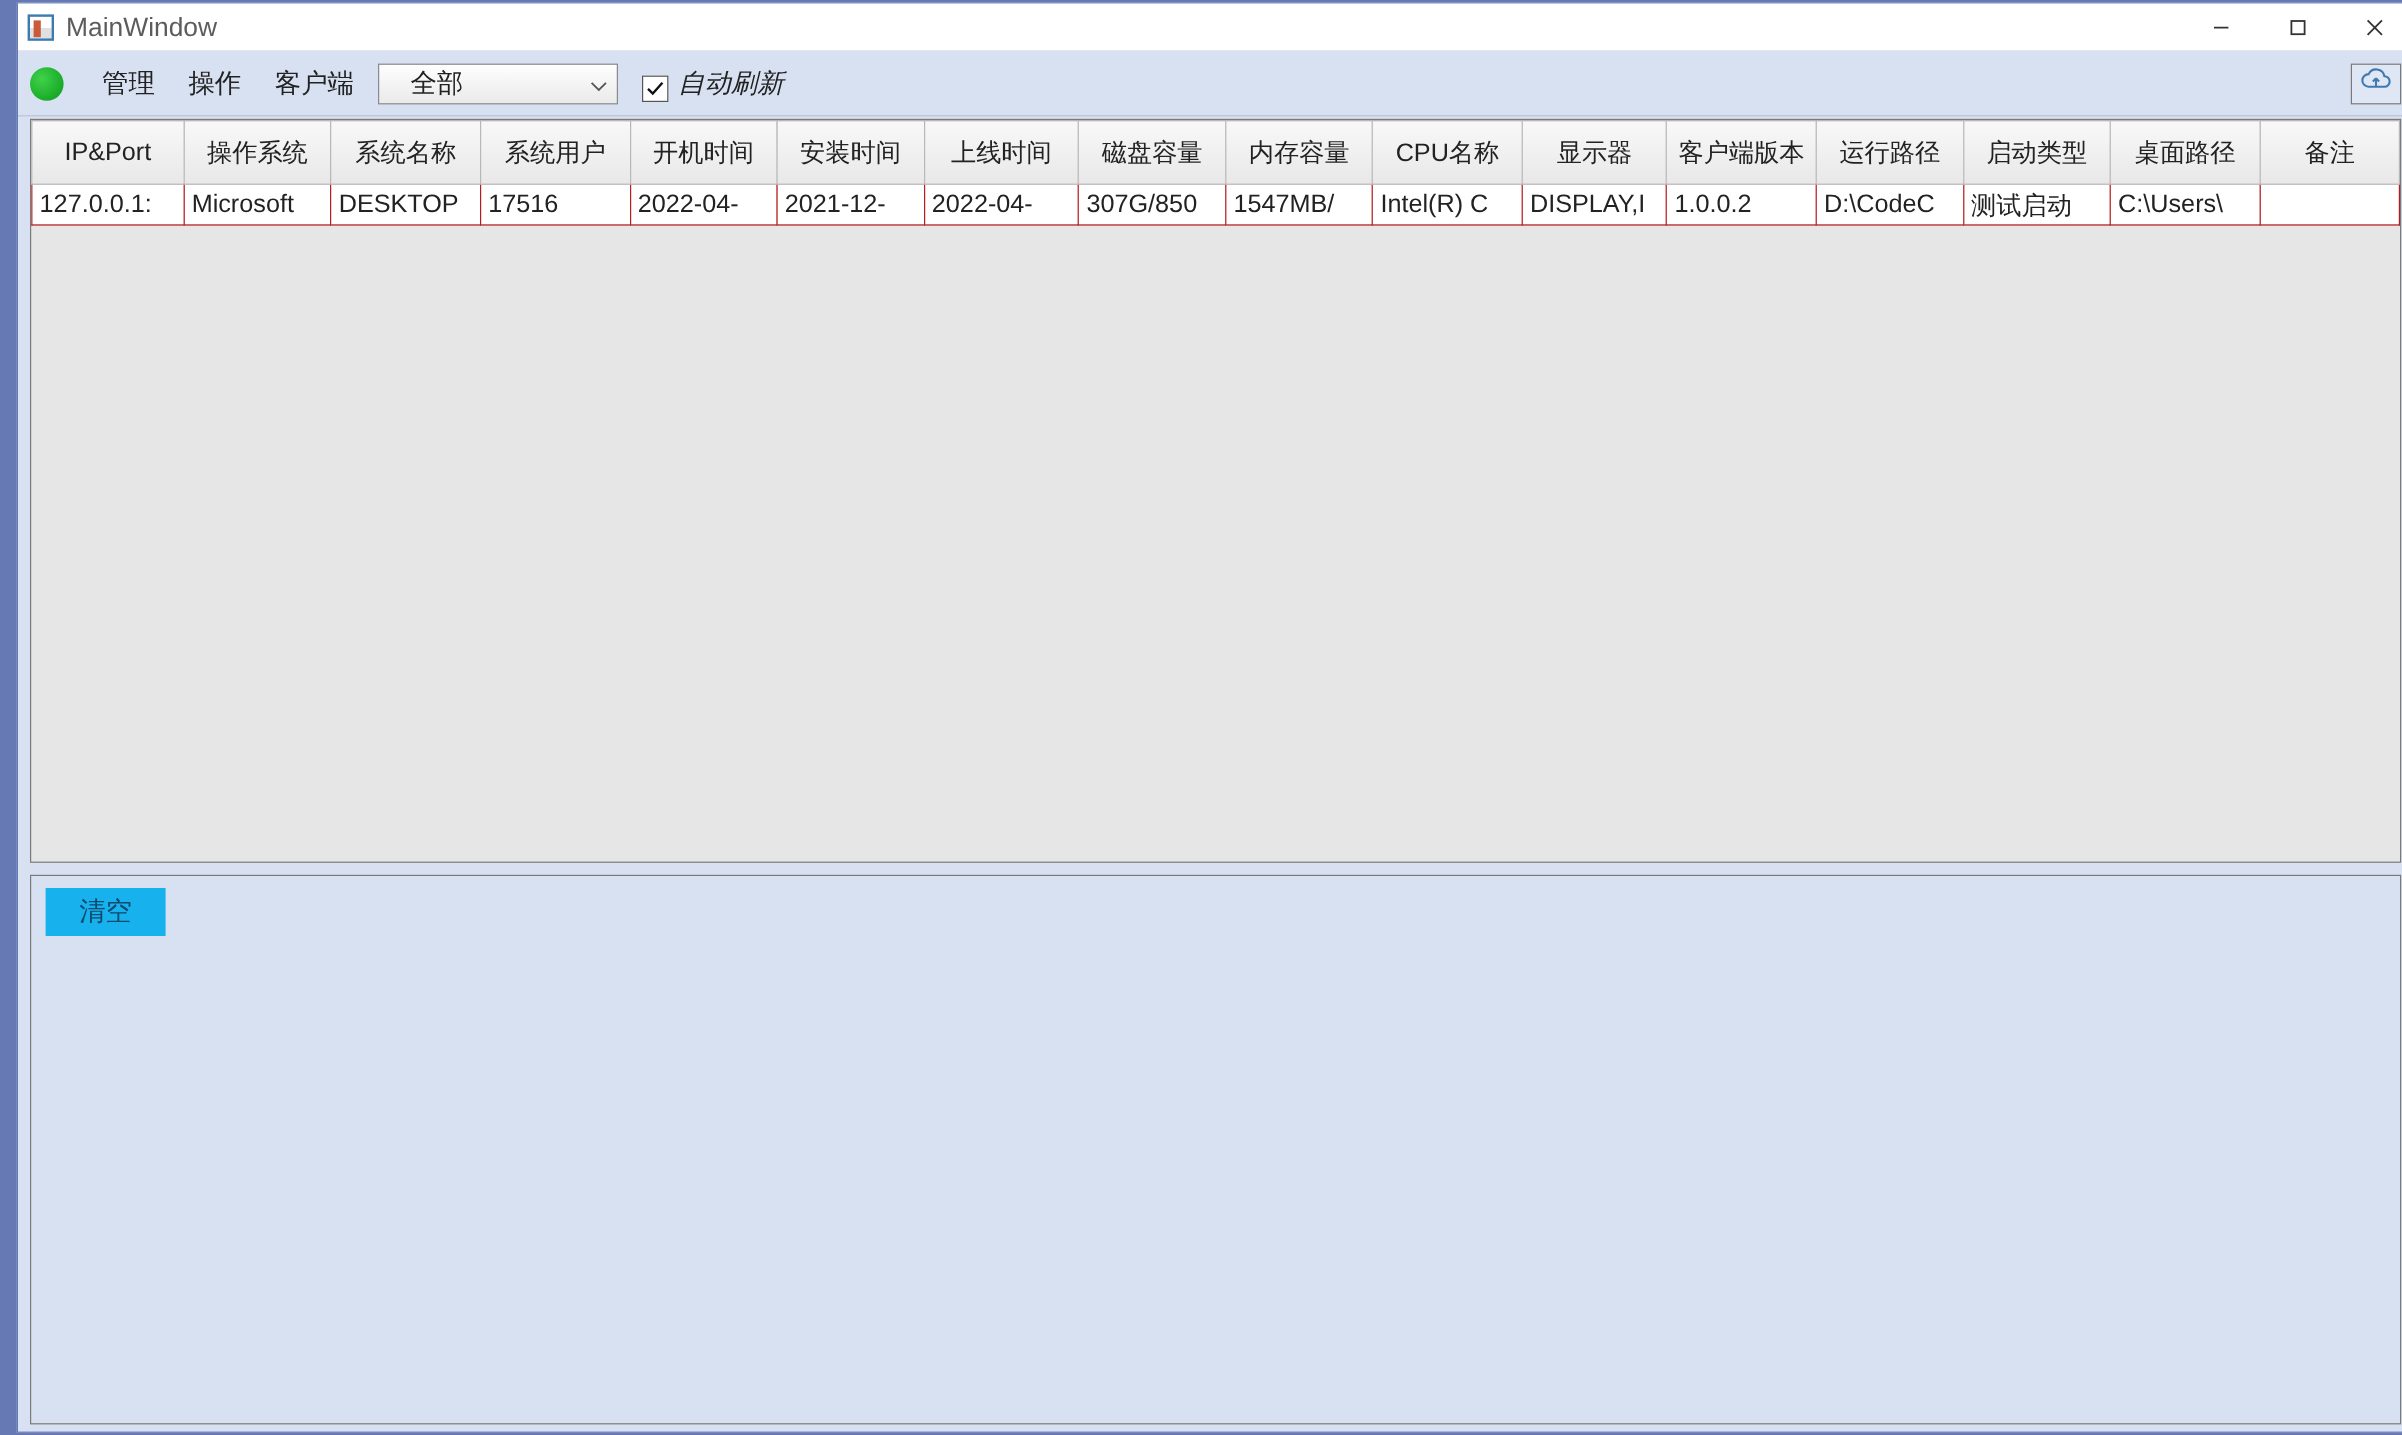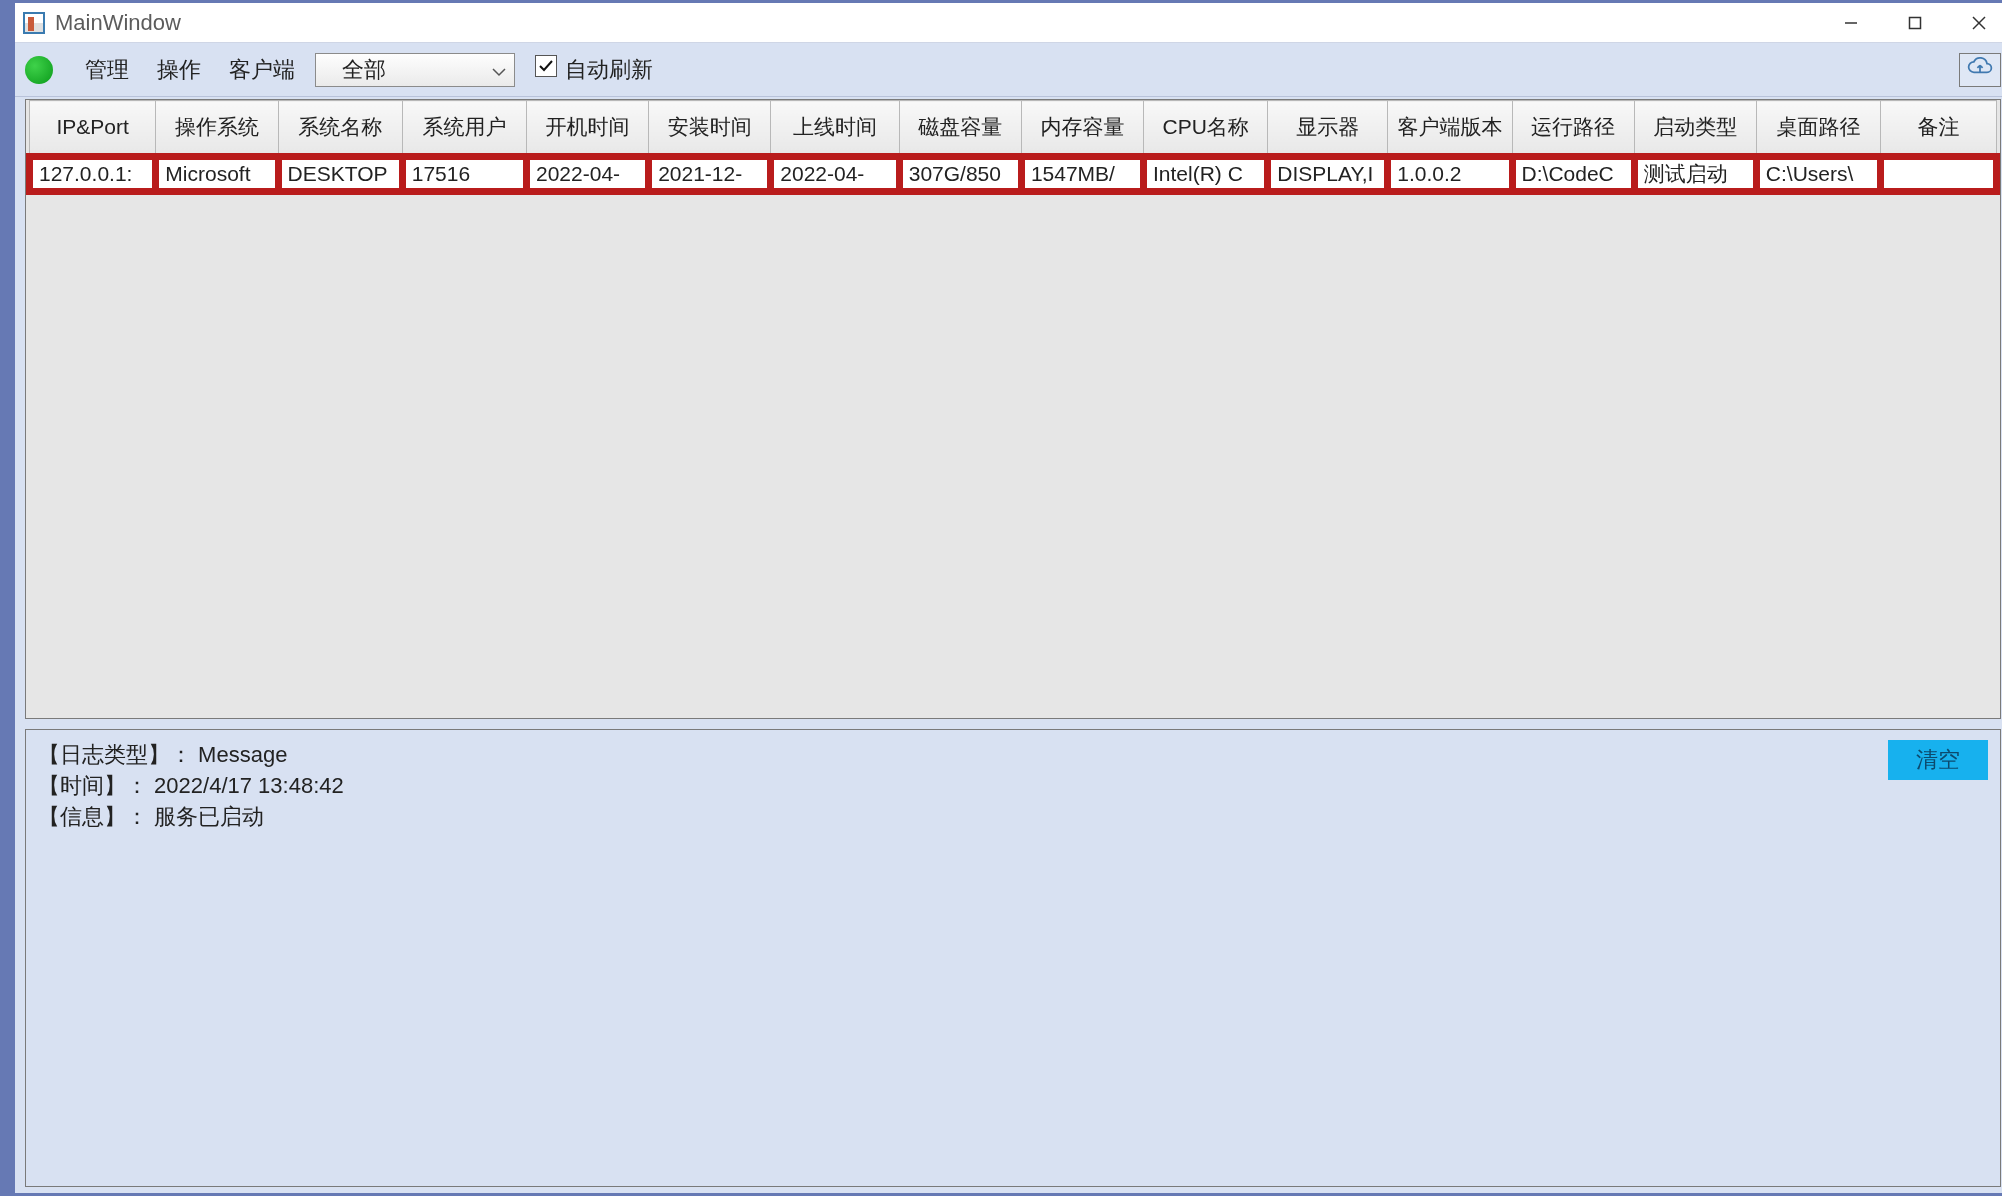--- a/index.html
+++ b/index.html
@@ -103,24 +103,25 @@
     margin-left: 6px;
   }
   .combo .chev {
     position: absolute;
     right: 8px; top: 50%;
     transform: translateY(-50%);
     color: #555;
   }
   .checkbox {
     display: flex;
-    align-items: flex-start;
+    align-items: flex-end;
     margin-left: 20px;
     font-size: 22px;
     color: #222;
+    font-style: italic;
   }
   .checkbox .box {
     width: 22px; height: 22px;
     border: 1px solid #555;
     background: #fff;
     margin-right: 8px;
     display: flex; align-items: center; justify-content: center;
   }
   .checkbox .box svg { width: 16px; height: 16px; }
   .toolbar .spacer { flex: 1; }
@@ -151,21 +152,21 @@
     font-weight: normal;
     font-size: 21px;
     color: #222;
     height: 34px;
     white-space: nowrap;
     overflow: hidden;
     padding: 12px 2px;
     text-align: center;
   }
   .grid td {
-    border: 7px solid #b91c1c;
+    border: 1px solid #b91c1c;
     background: #ffffff;
     font-size: 21px;
     color: #222;
     height: 34px;
     white-space: nowrap;
     overflow: hidden;
     padding: 0 6px;
   }
 
   
@@ -327,21 +328,18 @@
           <td>测试启动</td>
           <td>C:\Users\</td>
           <td></td>
         </tr>
       </tbody>
     </table>
   </div>
 
   <div class="log-section">
     <div class="log-box">
-      <div class="log-lines" id="log-lines">【日志类型】： Message
-【时间】： 2022/4/17 13:48:42
-【信息】： 服务已启动</div>
       <button class="clear-btn">清空</button>
     </div>
   </div>
 
 </div>
 </div>
 
 </body></html>

